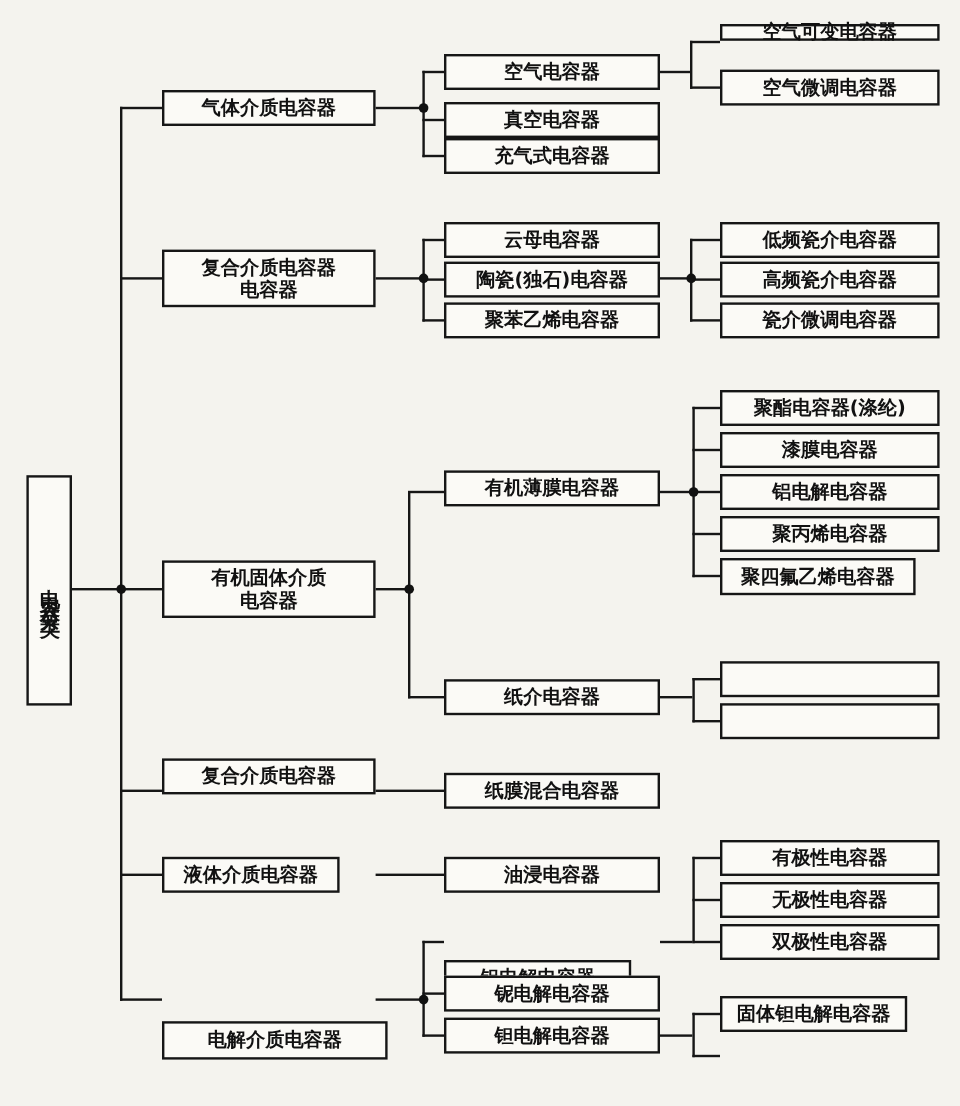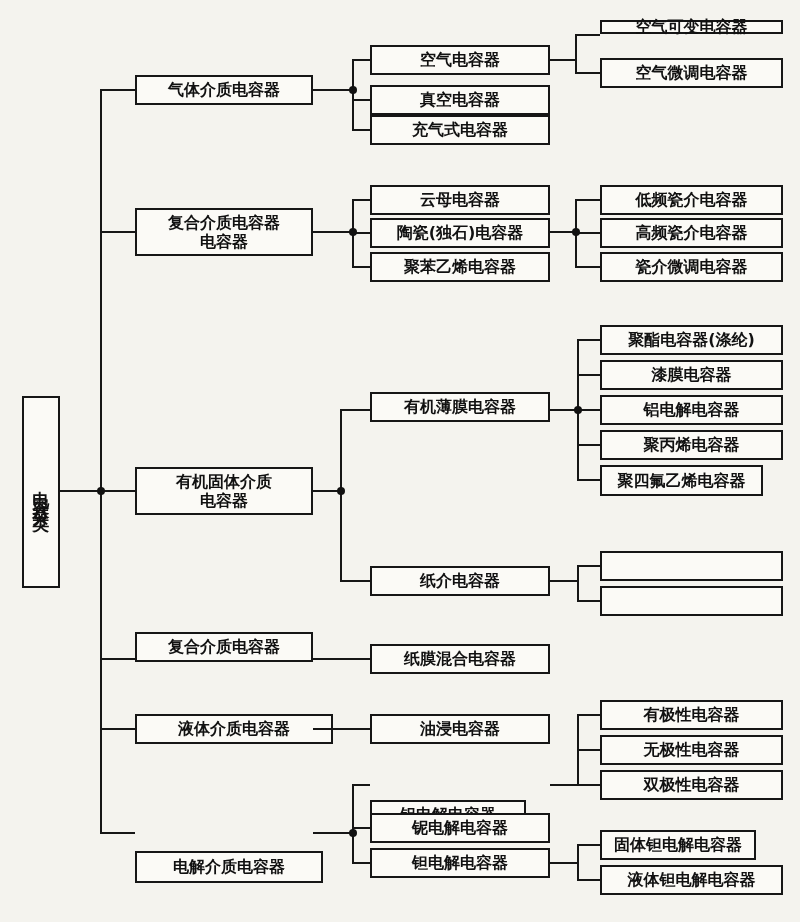--- a/index.html
+++ b/index.html
@@ -43,21 +43,21 @@
 <div class="canvas">
 
   <div class="node root" style="left:22px;top:396px;width:38px;height:192px">电容器分类</div>
 
   <div class="node" style="left:135px;top:75px;width:178px;height:30px">气体介质电容器</div>
   <div class="node" style="left:135px;top:208px;width:178px;height:48px">复合介质电容器
 电容器</div>
   <div class="node" style="left:135px;top:467px;width:178px;height:48px">有机固体介质
 电容器</div>
   <div class="node" style="left:135px;top:632px;width:178px;height:30px">复合介质电容器</div>
-  <div class="node" style="left:135px;top:714px;width:198px;height:30px">液体介质电容器</div>
+  <div class="node" style="left:135px;top:714px;width:148px;height:30px">液体介质电容器</div>
   <div class="node" style="left:135px;top:851px;width:188px;height:32px">电解介质电容器</div>
 
   <div class="node" style="left:370px;top:45px;width:180px;height:30px">空气电容器</div>
   <div class="node" style="left:370px;top:85px;width:180px;height:30px">真空电容器</div>
   <div class="node" style="left:370px;top:115px;width:180px;height:30px">充气式电容器</div>
 
   <div class="node" style="left:370px;top:185px;width:180px;height:30px">云母电容器</div>
   <div class="node" style="left:370px;top:218px;width:180px;height:30px">陶瓷(独石)电容器</div>
   <div class="node" style="left:370px;top:252px;width:180px;height:30px">聚苯乙烯电容器</div>
 
@@ -85,21 +85,20 @@
   <div class="node" style="left:600px;top:465px;width:163px;height:31px">聚四氟乙烯电容器</div>
 
   <div class="node" style="left:600px;top:551px;width:183px;height:30px"></div>
   <div class="node" style="left:600px;top:586px;width:183px;height:30px"></div>
 
   <div class="node" style="left:600px;top:700px;width:183px;height:30px">有极性电容器</div>
   <div class="node" style="left:600px;top:735px;width:183px;height:30px">无极性电容器</div>
   <div class="node" style="left:600px;top:770px;width:183px;height:30px">双极性电容器</div>
 
   <div class="node" style="left:600px;top:830px;width:156px;height:30px">固体钽电解电容器</div>
-  <div class="node" style="left:600px;top:865px;width:183px;height:30px">液体钽电解电容器</div>
 
   <div class="hline" style="left:60px;top:490px;width:75px"></div>
   <div class="vline" style="left:100px;top:89px;height:745px"></div>
   <div class="hline" style="left:100px;top:89px;width:35px"></div>
   <div class="hline" style="left:100px;top:231px;width:35px"></div>
   <div class="hline" style="left:100px;top:658px;width:35px"></div>
   <div class="hline" style="left:100px;top:728px;width:35px"></div>
   <div class="hline" style="left:100px;top:832px;width:35px"></div>
 
   <div class="hline" style="left:313px;top:89px;width:39px"></div>

